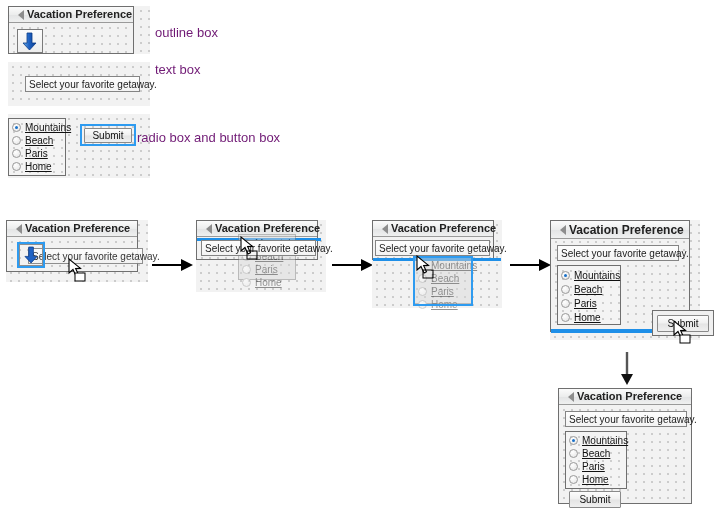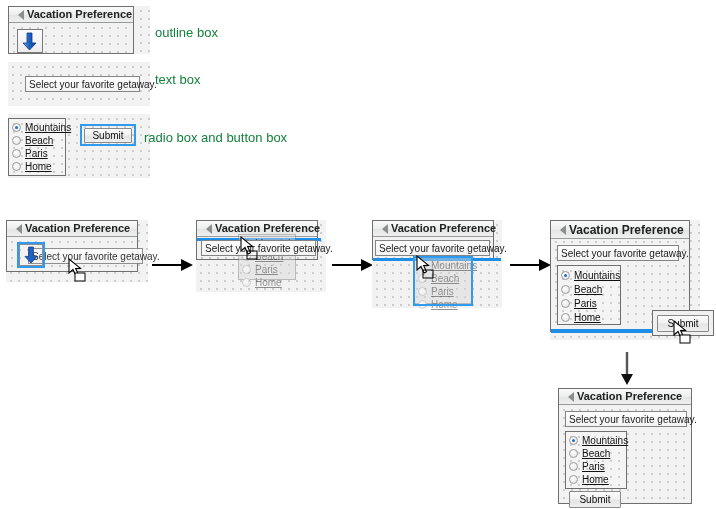--- a/index.html
+++ b/index.html
@@ -93,21 +93,21 @@
 
   
   .palbox{
     position:absolute;box-sizing:border-box;
     border:1px solid #7a7a7a;
     background:linear-gradient(to bottom,#fcfcfc,#ededed);
     display:flex;align-items:center;justify-content:center;
   }
 
   
-  .caption{position:absolute;font-size:13px;color:#15803d;white-space:nowrap;}
+  .caption{position:absolute;font-size:13px;color:#701a75;white-space:nowrap;}
 
   
   .ghost{opacity:0.45;}
 
   
   .cursorwrap{position:absolute;pointer-events:none;}
 
   .arrow-h, .arrow-v{position:absolute;}
 </style>
 </head>
@@ -130,21 +130,21 @@
           </linearGradient>
         </defs>
       <path d="M5 1 L10 1 L10 11 L14 11 L7.5 18 L1 11 L5 11 Z" fill="url(#bg1)" stroke="#0a3a86" stroke-width="0.8"></path>
     </svg>
   </div>
 </div>
 <div class="caption" style="left:155px;top:25px;">outline box</div>
 
 <div class="canvas" style="left:8px;top:62px;width:142px;height:44px;"></div>
 <div class="tbox" style="left:25px;top:76px;width:115px;height:16px;">Select your favorite getaway.</div>
-<div class="caption" style="left:155px;top:72px;">text box</div>
+<div class="caption" style="left:155px;top:62px;">text box</div>
 
 <div class="canvas" style="left:8px;top:114px;width:142px;height:64px;"></div>
 
 <div class="radiobox" style="left:8px;top:118px;width:58px;height:58px;">
   <div class="rrow">
     <span class="rdot on"></span>
     <span class="rlabel">Mountains</span>
   </div>
   <div class="rrow">
     <span class="rdot"></span>
@@ -156,21 +156,21 @@
   </div>
   <div class="rrow">
     <span class="rdot"></span>
     <span class="rlabel">Home</span>
   </div>
 </div>
 
 <div class="sel-frame" style="left:80px;top:124px;width:56px;height:22px;"></div>
 <div class="btn" style="left:84px;top:128px;width:48px;height:15px;">Submit</div>
 
-<div class="caption" style="left:144px;top:130px;">radio box and button box</div>
+<div class="caption" style="left:137px;top:130px;">radio box and button box</div>
 
 <div class="canvas" style="left:6px;top:220px;width:142px;height:62px;"></div>
 <div class="group" style="left:6px;top:220px;width:132px;height:52px;">
   <div class="grp-title">
     <span class="tri"></span>
     <span class="grp-title-text">Vacation Preference</span>
   </div>
 </div>
 <div class="tbox ghost" style="left:28px;top:248px;width:115px;height:16px;opacity:0.9;">Select your favorite getaway.</div>
 <div class="sel-frame" style="left:17px;top:242px;width:28px;height:26px;"></div>

